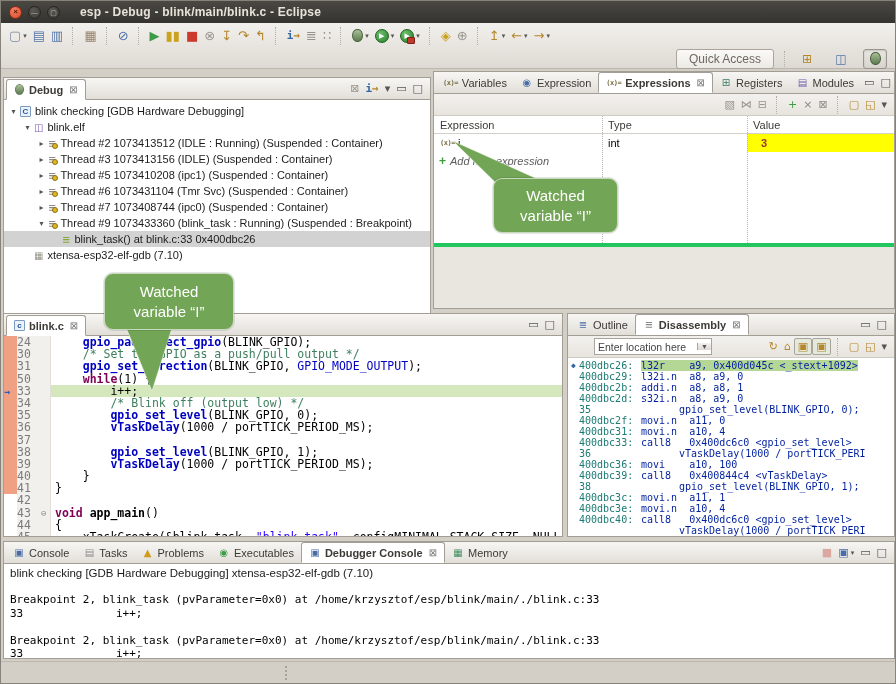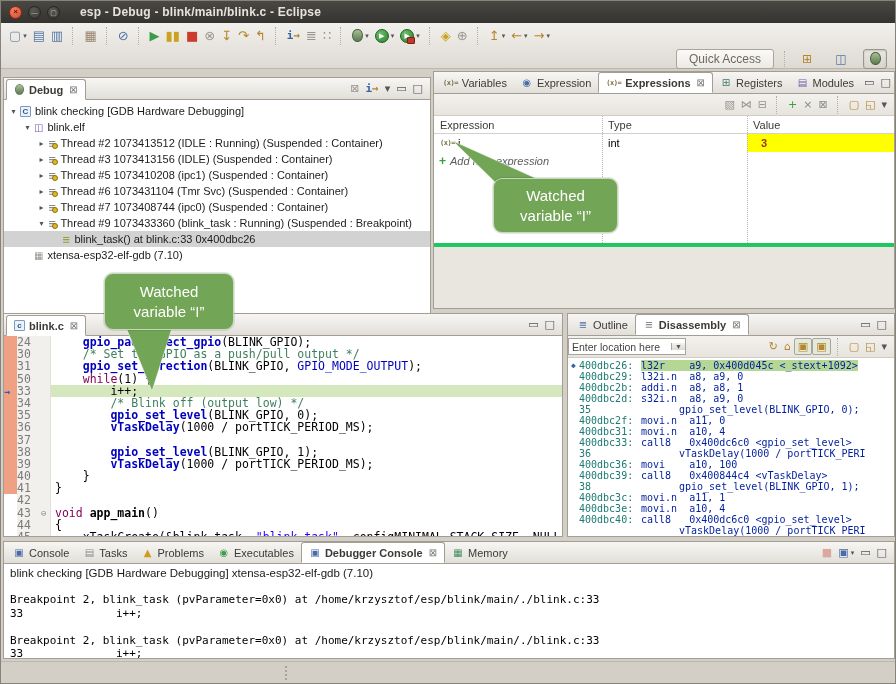--- a/index.html
+++ b/index.html
@@ -87,21 +87,21 @@
   
   .ed-body{flex:1;display:flex;flex-direction:column;overflow:hidden;background:#fff;font-family:"DejaVu Sans Mono",monospace;font-size:11.5px;line-height:12.2px}
   .code-line{display:flex;height:12.2px;white-space:pre}
   .ln-ruler{flex:0 0 13px}
   .code-line.changed .ln-ruler{background:var(--salmon)}
   .ln-ruler .pc{color:#2f5fbf;font-weight:bold;font-size:10px;line-height:12px}
   .ln-num{flex:0 0 24px;color:#7b7b7b;background:#f2f0ec;padding-right:2px}
   .ln-fold{flex:0 0 10px;background:#f2f0ec;color:#8a8a8a;font-size:9px;border-right:1px solid #e2dfd9}
   .ln-code{flex:1;padding-left:4px;color:#000}
   .code-line.current .ln-code{background:var(--cur-line)}
-  .tk-k{color:#7f0055;font-weight:normal}
+  .tk-k{color:#7f0055;font-weight:bold}
   .tk-c{color:#3f7f5f}
   .tk-f{color:#0000c0;font-weight:bold}
   .tk-m{color:#0000c0;}
   .tk-s{color:#2a00ff}
   .tk-d{color:#000;font-weight:bold}
 
   
   .loc-combo{display:flex;align-items:center;height:17px;border:1px solid #a9a59d;background:#fff;width:118px;margin-right:4px;font-size:10.5px;color:#444}
   .loc-combo .txt{flex:1;padding:0 3px;white-space:nowrap;overflow:hidden}
   .loc-combo .btn{flex:0 0 14px;text-align:center;font-size:7px;background:linear-gradient(#f4f2ef,#dcd9d2);border-left:1px solid #a9a59d;color:#555}
@@ -503,21 +503,21 @@
       <div class="tab-spacer"></div>
       <div class="hdr-icons" id="disasm-tab-icons">
           <span class="tbi">
             <span class="glyph" style="color: rgb(85, 85, 85);">▭</span>
           </span>
           <span class="tbi">
             <span class="glyph" style="color: rgb(85, 85, 85);">□</span>
           </span>
         </div>
     </div>
-    <div class="view-toolbar" style="justify-content:flex-start;">
+    <div class="view-toolbar" style="justify-content:flex-start;padding-left:26px">
       <div class="loc-combo">
         <div class="txt">Enter location here</div>
         <div class="btn">▼</div>
       </div>
       <div style="flex:1"></div>
       <div style="display:flex" id="disasm-toolbar">
           <span class="tbi">
             <span class="glyph" style="color: rgb(181, 134, 44);">↻</span>
           </span>
           <span class="tbi">

